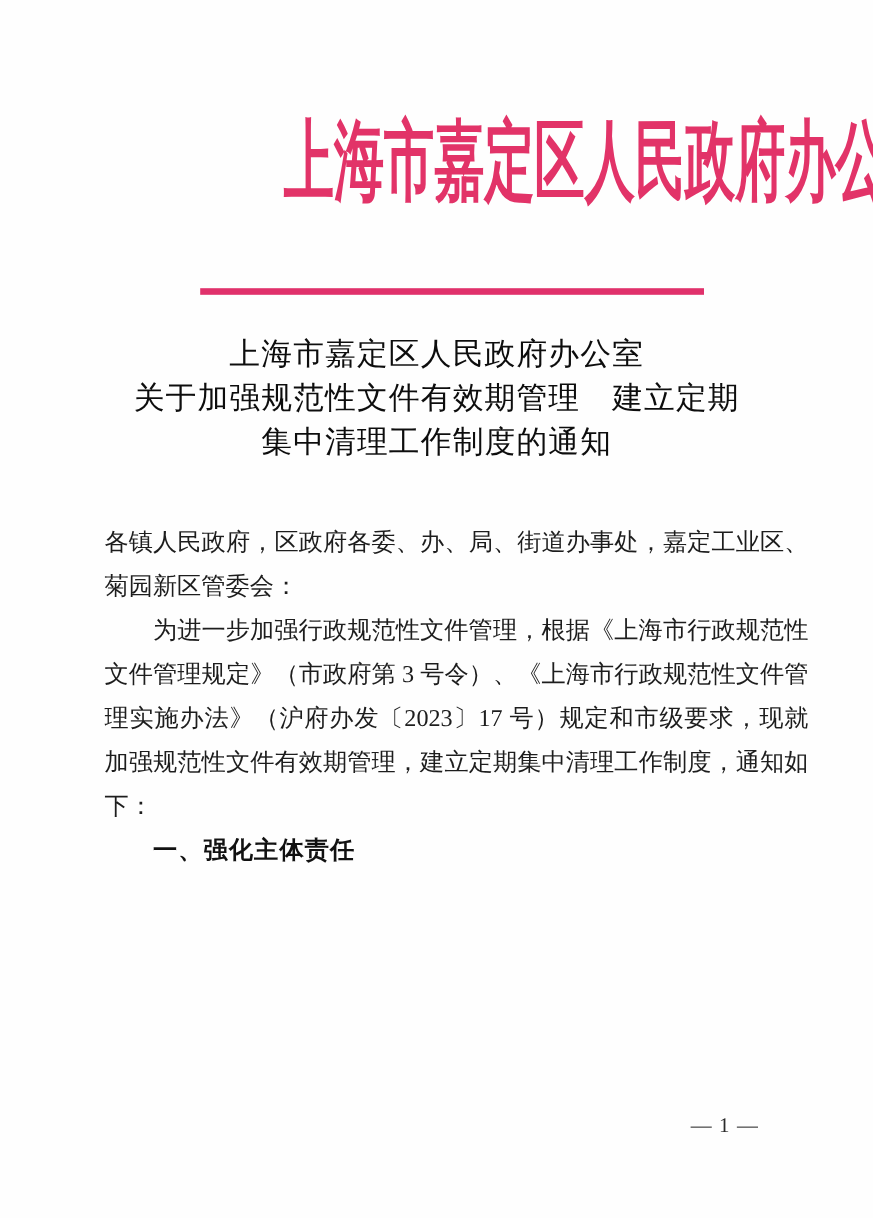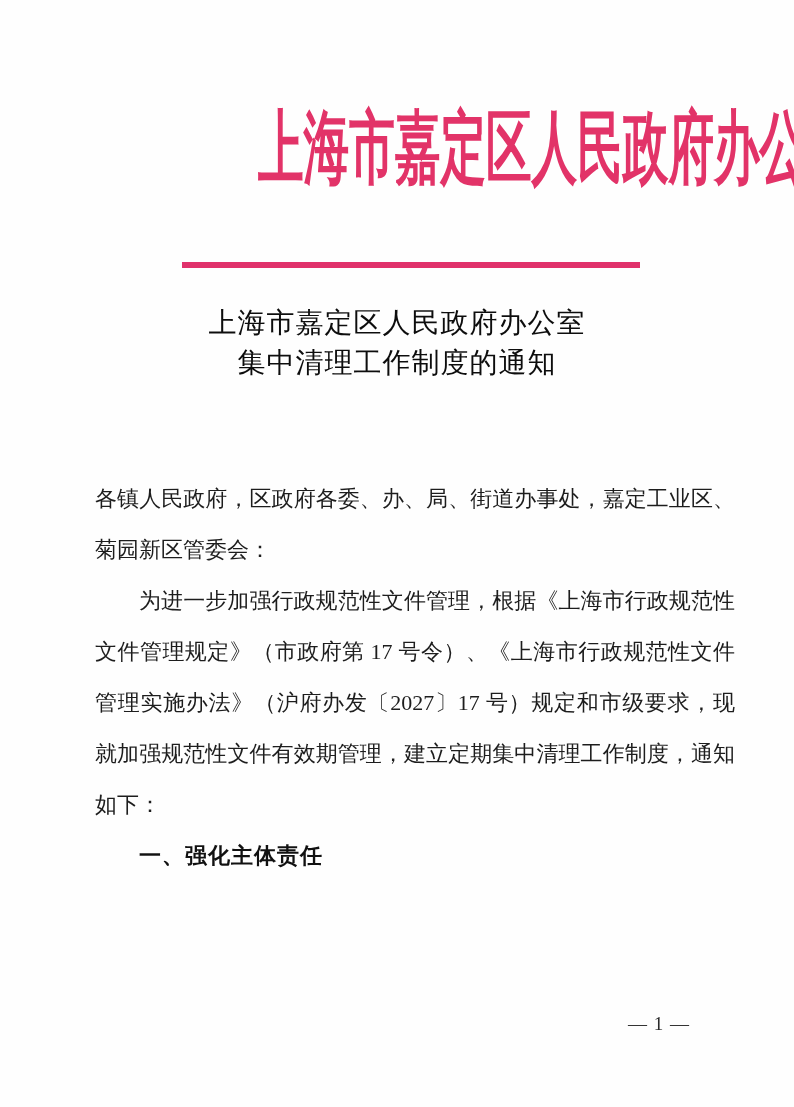--- a/index.html
+++ b/index.html
@@ -70,21 +70,21 @@
     letter-spacing: 1px;
     color: #0d0d0d;
   }
   
   .doc-body {
     position: absolute;
     top: 473px;
     left: 95px;
     width: 640px;
     font-size: 22px;
-    line-height: 51px;
+    line-height: 40px;
     text-align: justify;
     text-justify: inter-ideograph;
     color: #1d1d1d;
   }
   .doc-body p { margin: 0; }
   .salutation { text-indent: 0; }
   .para { text-indent: 2em; }
   .section-heading {
     text-indent: 2em;
     font-weight: bold;
@@ -111,24 +111,25 @@
 
   <div class="header-band">
     <span class="header-title">上海市嘉定区人民政府办公室文件</span>
   </div>
 
 
   <div class="red-line"></div>
 
   <div class="doc-title">
     <div>上海市嘉定区人民政府办公室</div>
+    <div>关于加强规范性文件有效期管理　建立定期</div>
     <div>集中清理工作制度的通知</div>
   </div>
 
   <div class="doc-body">
     <p class="salutation">各镇人民政府，区政府各委、办、局、街道办事处，嘉定工业区、菊园新区管委会：</p>
-    <p class="para">为进一步加强行政规范性文件管理，根据《上海市行政规范性文件管理规定》（市政府第 17 号令）、《上海市行政规范性文件管理实施办法》（沪府办发〔2027〕17 号）规定和市级要求，现就加强规范性文件有效期管理，建立定期集中清理工作制度，通知如下：</p>
+    <p class="para">为进一步加强行政规范性文件管理，根据《上海市行政规范性文件管理规定》（市政府第 3 号令）、《上海市行政规范性文件管理实施办法》（沪府办发〔2023〕17 号）规定和市级要求，现就加强规范性文件有效期管理，建立定期集中清理工作制度，通知如下：</p>
     <p class="section-heading">一、强化主体责任</p>
   </div>
 
   <div class="page-number">— 1 —</div>
 
 </div>
 
 </body></html>

